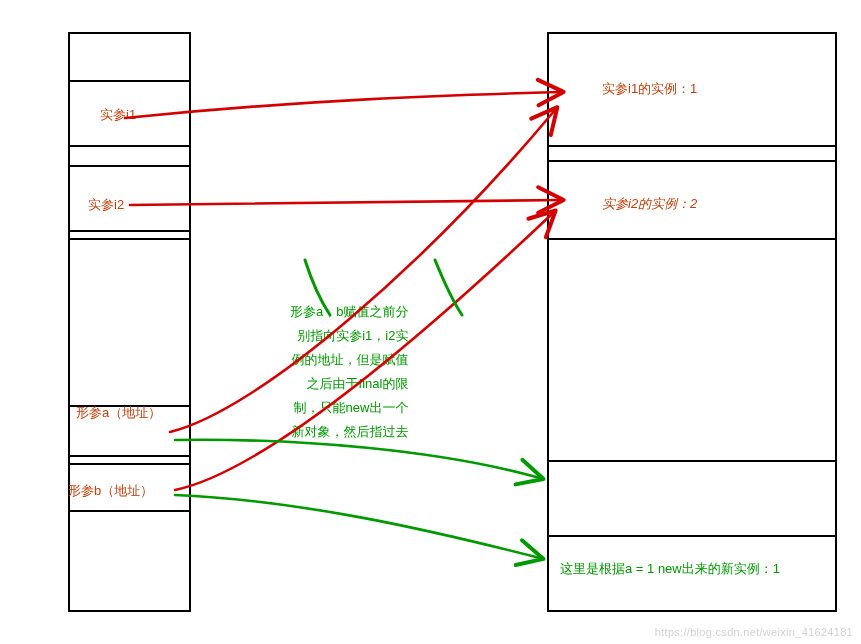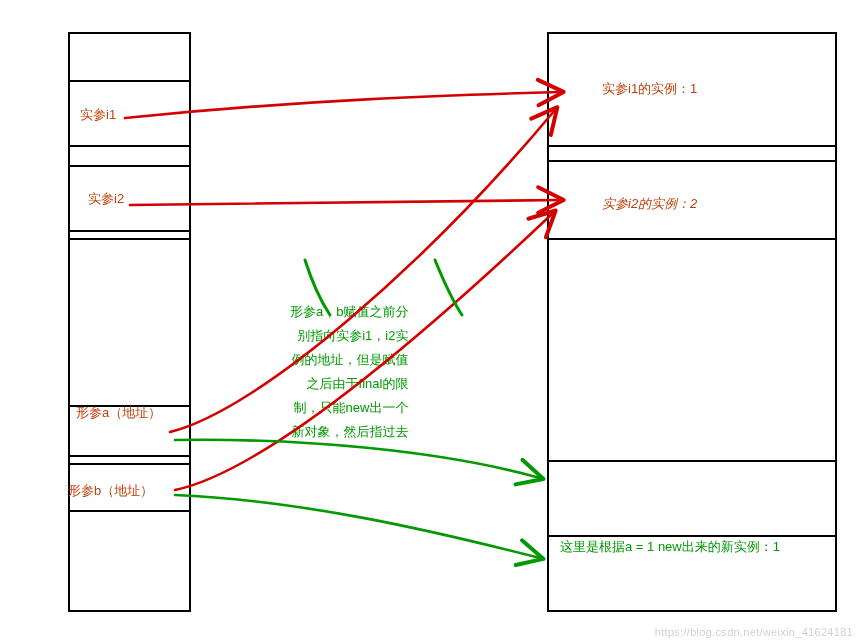--- a/index.html
+++ b/index.html
@@ -69,28 +69,28 @@
   <div class="hline" style="left:68px; top:510px; width:123px;"></div>
 
   <div class="box" style="left:547px; top:32px; width:290px; height:580px;"></div>
 
   <div class="hline" style="left:547px; top:145px; width:290px;"></div>
   <div class="hline" style="left:547px; top:160px; width:290px;"></div>
   <div class="hline" style="left:547px; top:238px; width:290px;"></div>
   <div class="hline" style="left:547px; top:460px; width:290px;"></div>
   <div class="hline" style="left:547px; top:535px; width:290px;"></div>
 
-  <div class="label red" style="left:80px; top:106px;">实参i1</div>
-  <div class="label red" style="left:88px; top:190px;">实参i2</div>
+  <div class="label red" style="left:100px; top:106px;">实参i1</div>
+  <div class="label red" style="left:88px; top:196px;">实参i2</div>
   <div class="label red" style="left:76px; top:404px;">形参a（地址）</div>
   <div class="label red" style="left:68px; top:482px;text-align:right;">形参b（地址）</div>
 
   <div class="label red" style="left:602px; top:80px;">实参i1的实例：1</div>
   <div class="label red" style="left:602px; top:195px;font-style:italic;">实参i2的实例：2</div>
-  <div class="label green" style="left:560px; top:538px;text-align:right;">这里是根据a = 1 new出来的新实例：1</div>
+  <div class="label green" style="left:560px; top:560px;text-align:right;">这里是根据a = 1 new出来的新实例：1</div>
 
   <div class="label green" style="left:290px; top:300px; line-height:1.85;text-align:right;">形参a，b赋值之前分
 别指向实参i1，i2实
 例的地址，但是赋值
 之后由于final的限
 制，只能new出一个
 新对象，然后指过去</div>
 
   <div class="watermark" style="right:8px; bottom:6px;">https://blog.csdn.net/weixin_41624181</div>
 

